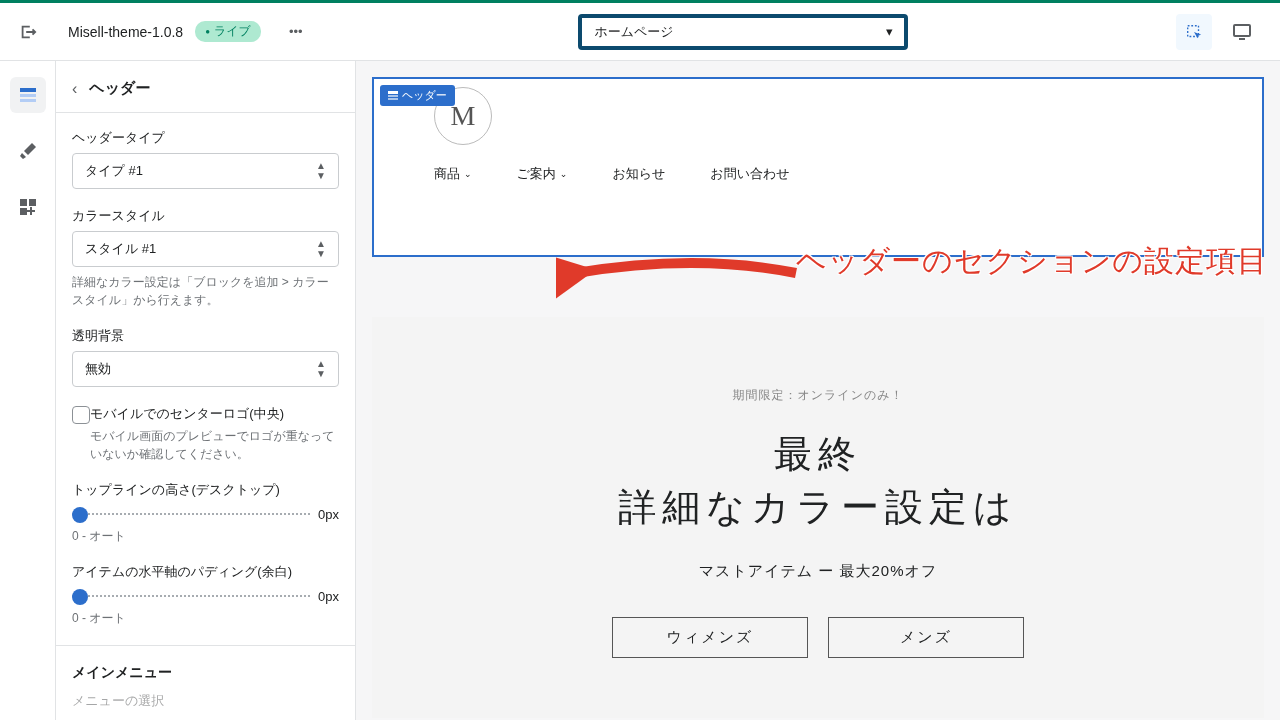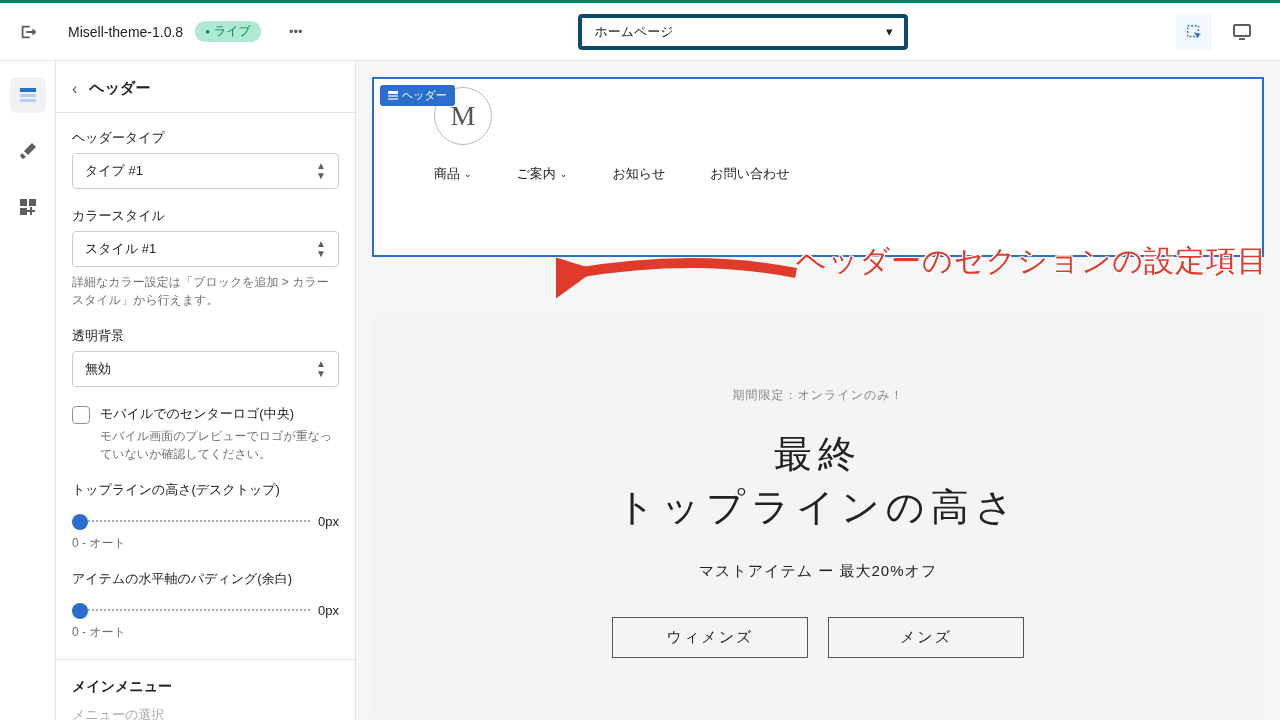--- a/index.html
+++ b/index.html
@@ -24,25 +24,25 @@
 .sidebar { width: 300px; border-right: 1px solid #e1e3e5; overflow-y: auto; }
 .panel-head { display: flex; align-items: center; gap: 12px; padding: 18px 16px 14px; border-bottom: 1px solid #e1e3e5; }
 .back-chevron { cursor: pointer; font-size: 16px; color: #5c5f62; }
 .panel-title { font-weight: 600; font-size: 15px; }
 .panel-body { padding: 16px; }
 .field { margin-bottom: 18px; }
 .field-label { font-size: 13px; color: #202223; margin-bottom: 6px; }
 .select { border: 1px solid #c9cccf; border-radius: 4px; height: 36px; display: flex; align-items: center; justify-content: space-between; padding: 0 12px; cursor: pointer; font-size: 13px; }
 .select-caret { font-size: 10px; color: #5c5f62; line-height: 1; }
 .help-text { font-size: 12px; color: #6d7175; margin-top: 6px; line-height: 1.5; }
-.checkbox-row { display: flex; align-items: flex-start; gap: 10px; }
+.checkbox-row { display: flex; align-items: flex-start; gap: 0; }
 .checkbox-box { width: 18px; height: 18px; border: 1px solid #8c9196; border-radius: 4px; margin-top: 1px; cursor: pointer; flex-shrink: 0; }
 .checkbox-label { font-size: 13px; }
 .checkbox-help { font-size: 12px; color: #6d7175; margin-top: 4px; line-height: 1.5; }
-.slider-row { display: flex; align-items: center; gap: 8px; margin-top: 15px; }
+.slider-row { display: flex; align-items: center; gap: 8px; margin-top: 8px; }
 .slider-track { flex: 1; height: 4px; border-top: 2px dotted #a7acb1; position: relative; }
 .slider-thumb { position: absolute; left: 0; top: -8px; width: 16px; height: 16px; background: #2c6ecb; border-radius: 50%; cursor: pointer; }
 .slider-val { font-size: 13px; }
 .slider-help { font-size: 12px; color: #6d7175; margin-top: 6px; }
 .divider { border-top: 1px solid #e1e3e5; margin: 18px -16px; }
 .subsection { font-weight: 600; font-size: 14px; margin-bottom: 10px; }
 .preview { flex: 1; background: #f6f6f7; padding: 16px; position: relative; overflow: hidden; }
 .canvas { background: #fff; border: 2px solid #2c6ecb; min-height: 180px; position: relative; }
 .sel-tag { position: absolute; top: 6px; left: 6px; background: #2c6ecb; color: #fff; font-size: 11px; padding: 3px 8px; border-radius: 3px; display: flex; align-items: center; gap: 4px; }
 .logo-row { display: flex; justify-content: flex-start; padding: 8px 60px; }
@@ -230,21 +230,21 @@
               <path d="M12 0 L0 6 L12 12 z" fill="#e03a2a"></path>
             </marker>
           </defs>
         <path d="M240 30 Q140 10 20 30" stroke="#e03a2a" stroke-width="10" fill="none" marker-end="url(#ah)"></path>
       </svg>
       <div class="annotation">ヘッダーのセクションの設定項目</div>
 
       <div class="hero">
         <div class="eyebrow">期間限定：オンラインのみ！</div>
         <div class="hero-h1">
-          <span>最終</span><br><span>トップラインの高さ</span>
+          <span>最終</span><br><span>詳細なカラー設定は</span>
         </div>
         <div class="hero-sub">マストアイテム ー 最大20%オフ</div>
         <div class="hero-btns">
           <div class="hero-btn">ウィメンズ</div>
           <div class="hero-btn">メンズ</div>
         </div>
       </div>
     </div>
   </div>
 </div>

